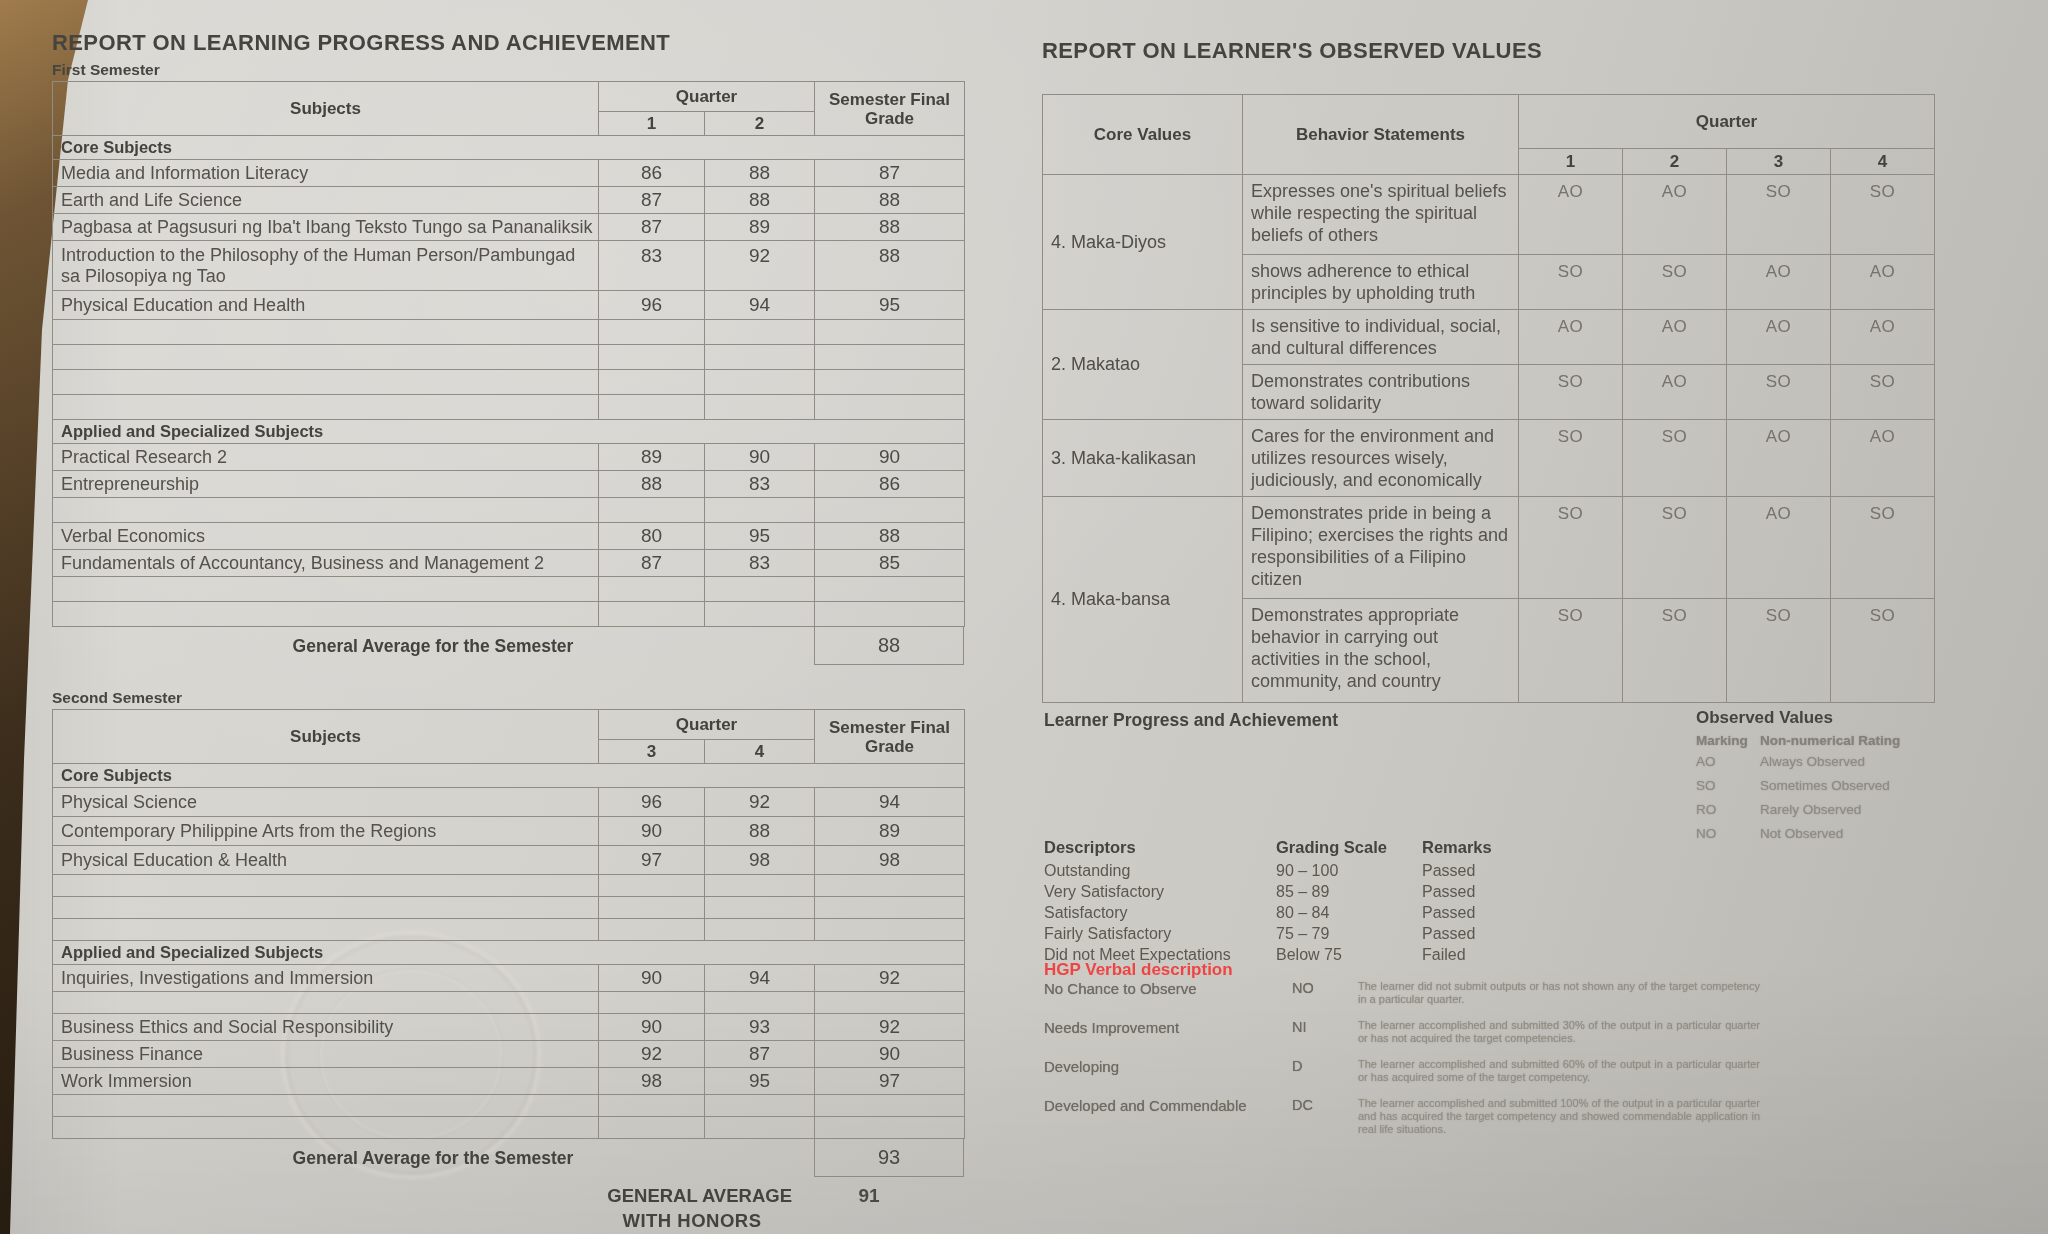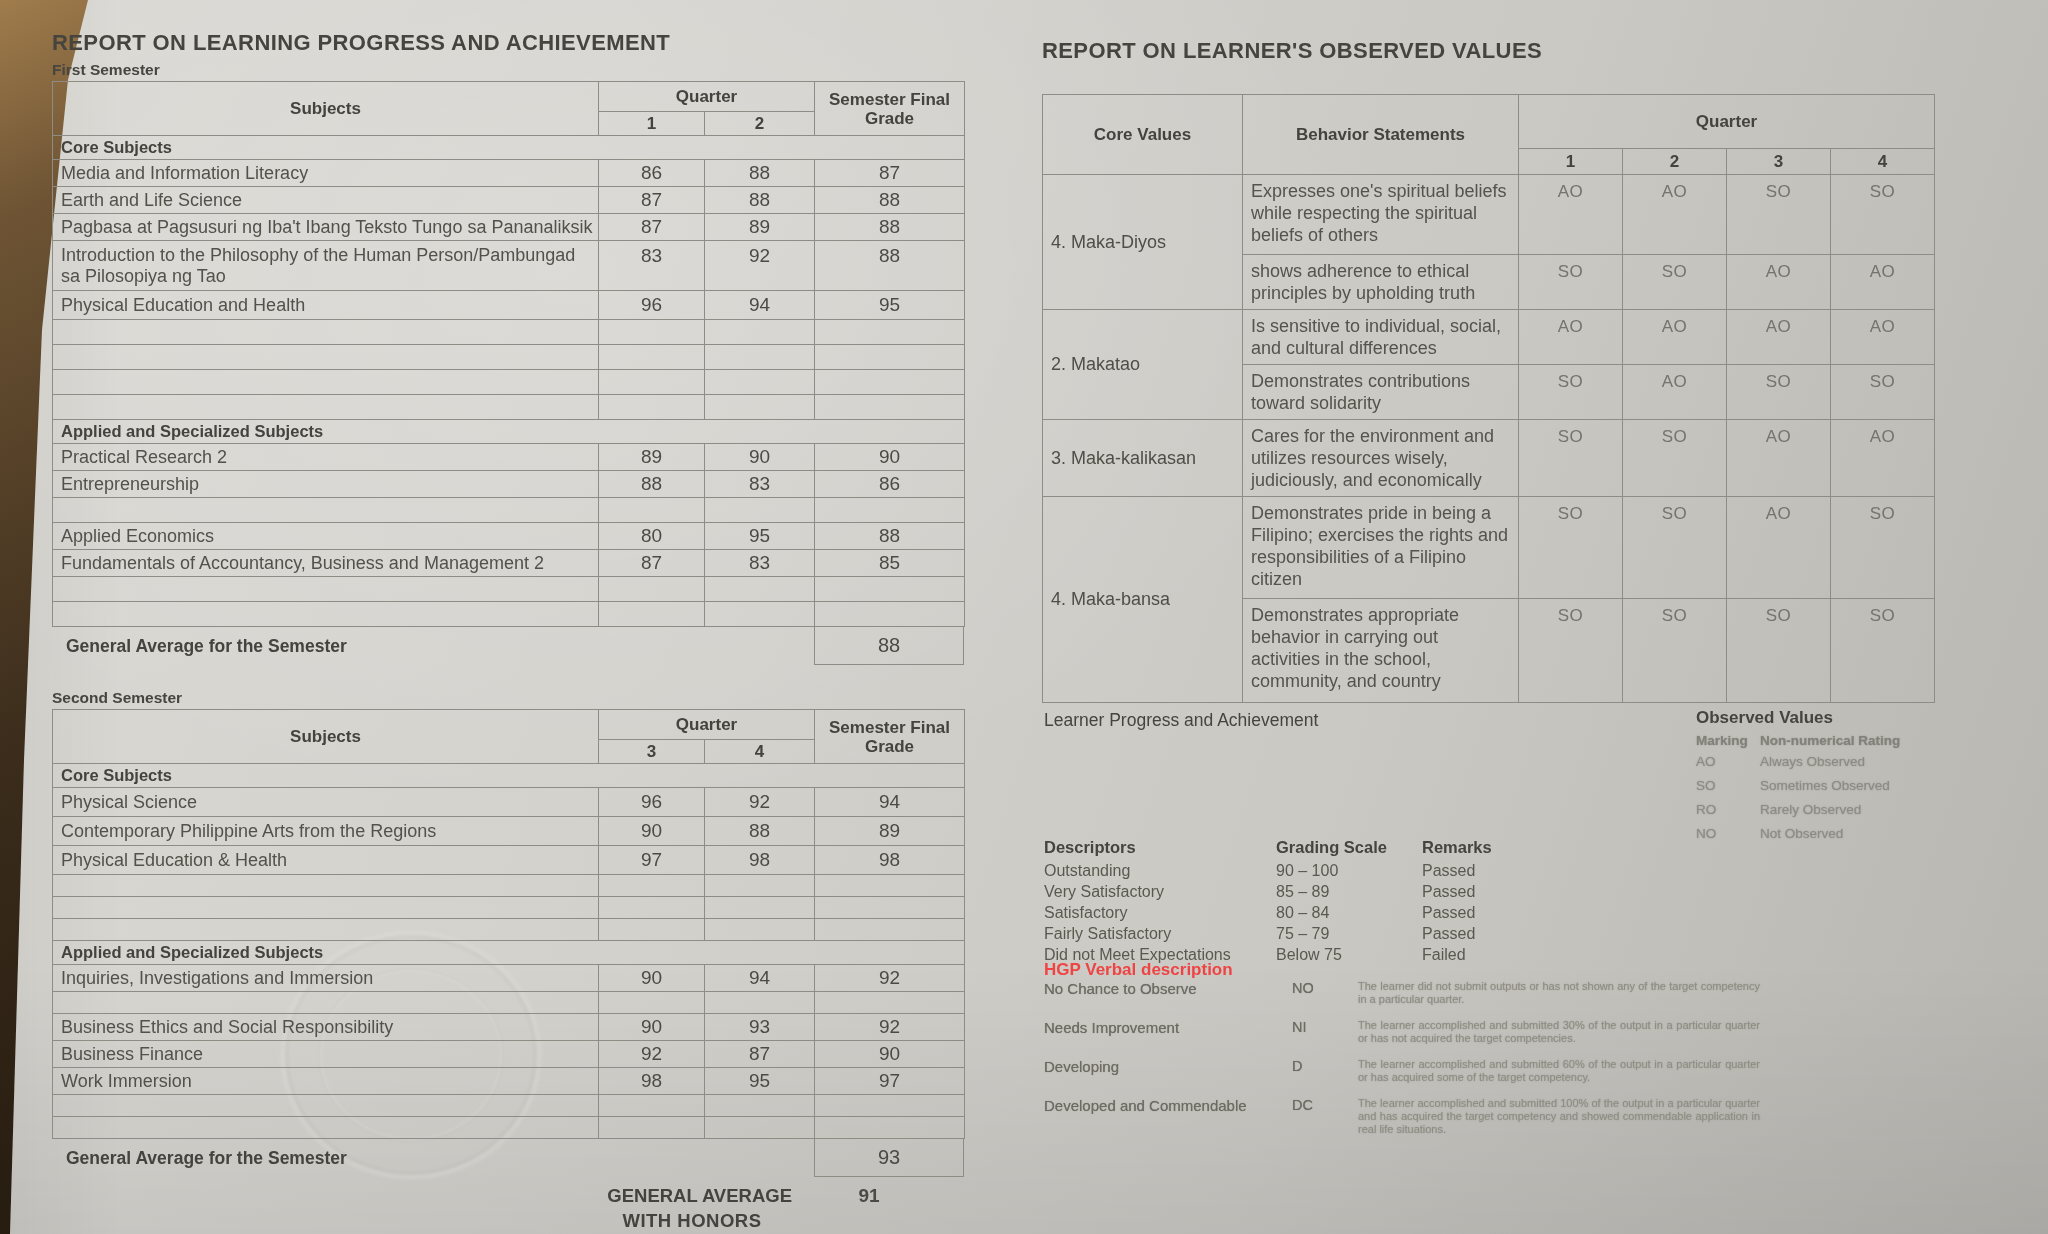--- a/index.html
+++ b/index.html
@@ -52,21 +52,21 @@
   .subj { font-size:18px; color:#53514a; padding-left:8px; white-space:nowrap; overflow:hidden; }
   .subj.wrap { white-space:normal; line-height:21px; }
   .g { font-size:19px; color:#4c4a44; text-align:center; }
   .c-subj { width:546px; } .c-q { width:106px; } .c-q2 { width:110px; } .c-final { width:150px; }
   tr.hh1 { height:30px; } tr.hh2 { height:24px; } tr.band { height:24px; }
   tr.r { height:27px; } tr.rt { height:50px; } tr.rp { height:29px; } tr.e { height:25px; }
   tr.e2 { height:22px; } tr.r2 { height:27px; }
   .final-h { line-height:19px; }
 
   .ga-row { display:flex; justify-content:flex-end; height:38px; }
-  .ga-label { width:748px; text-align:left; padding-right:14px; font-weight:bold; font-size:17.5px;
+  .ga-label { width:748px; text-align:center; padding-right:14px; font-weight:bold; font-size:17.5px;
               color:#45433d; align-self:center; }
   .ga-box { width:150px; margin-top:-1px; border:1px solid #8e8c84; display:flex; align-items:center;
             justify-content:center; font-size:20px; color:#4c4a44; }
 
   .overall { position:relative; height:62px; margin-top:8px; }
   .overall-label { position:absolute; left:0; top:0; width:740px; text-align:right;
                    font-weight:bold; font-size:18.5px; color:#45433d; }
   .overall-value { position:absolute; left:742px; top:0; width:150px; text-align:center;
                    font-weight:bold; font-size:19px; color:#4c4a44; }
   .overall-honors { position:absolute; left:390px; top:25px; width:500px; text-align:center;
@@ -76,21 +76,21 @@
   .right-col { position:absolute; left:1042px; top:38px; width:892px; }
   .values-table { position:absolute; left:0; top:56px; width:892px; }
   .v-core { width:200px; } .v-beh { width:276px; } .v-q { width:104px; }
   tr.vh1 { height:54px; } tr.vh2 { height:26px; }
   .cv { font-size:18px; color:#504e47; vertical-align:middle; padding-left:8px; line-height:21px; }
   .bs { font-size:18px; color:#55534c; line-height:22px; padding:5px 8px; vertical-align:top; }
   .rt-cell { font-size:17px; color:#75736b; text-align:center; vertical-align:top; padding-top:7px; letter-spacing:.5px; }
   tr.vrA { height:80px; } tr.vrB { height:52px; } tr.vrC { height:52px; } tr.vrD { height:52px; }
   tr.vrE { height:76px; } tr.vrF { height:102px; } tr.vrG { height:104px; }
 
-  .progress-label { position:absolute; left:2px; top:672px; font-weight:normal; font-size:17.5px; color:#46443e; }
+  .progress-label { position:absolute; left:2px; top:672px; font-weight:bold; font-size:17.5px; color:#46443e; }
 
   .legend { position:absolute; left:654px; top:670px; width:250px; }
   .legend-title { font-weight:bold; font-size:17px; color:#46443e; margin-bottom:5px; }
   .legend-head { display:flex; font-weight:bold; font-size:13.5px; color:#83817a;
                  text-shadow:0 0 1.4px #8d8b84; margin-bottom:6px; }
   .legend-row { display:flex; font-size:13.5px; color:#8d8b84; text-shadow:0 0 1.6px #95938c; margin-bottom:9px; }
   .legend-code { width:64px; }
 
   .descriptors { position:absolute; left:2px; top:800px; width:560px; }
   .desc-grid { display:grid; grid-template-columns:232px 146px auto; row-gap:2px; }
@@ -205,21 +205,21 @@
       <td class="g">83</td>
       <td class="g">86</td>
     </tr>
     <tr class="e">
           <td></td>
           <td></td>
           <td></td>
           <td></td>
         </tr>
     <tr class="r">
-      <td class="subj">Applied Economics</td>
+      <td class="subj">Verbal Economics</td>
       <td class="g">80</td>
       <td class="g">95</td>
       <td class="g">88</td>
     </tr>
     <tr class="r">
       <td class="subj">Fundamentals of Accountancy, Business and Management 2</td>
       <td class="g">87</td>
       <td class="g">83</td>
       <td class="g">85</td>
     </tr>

